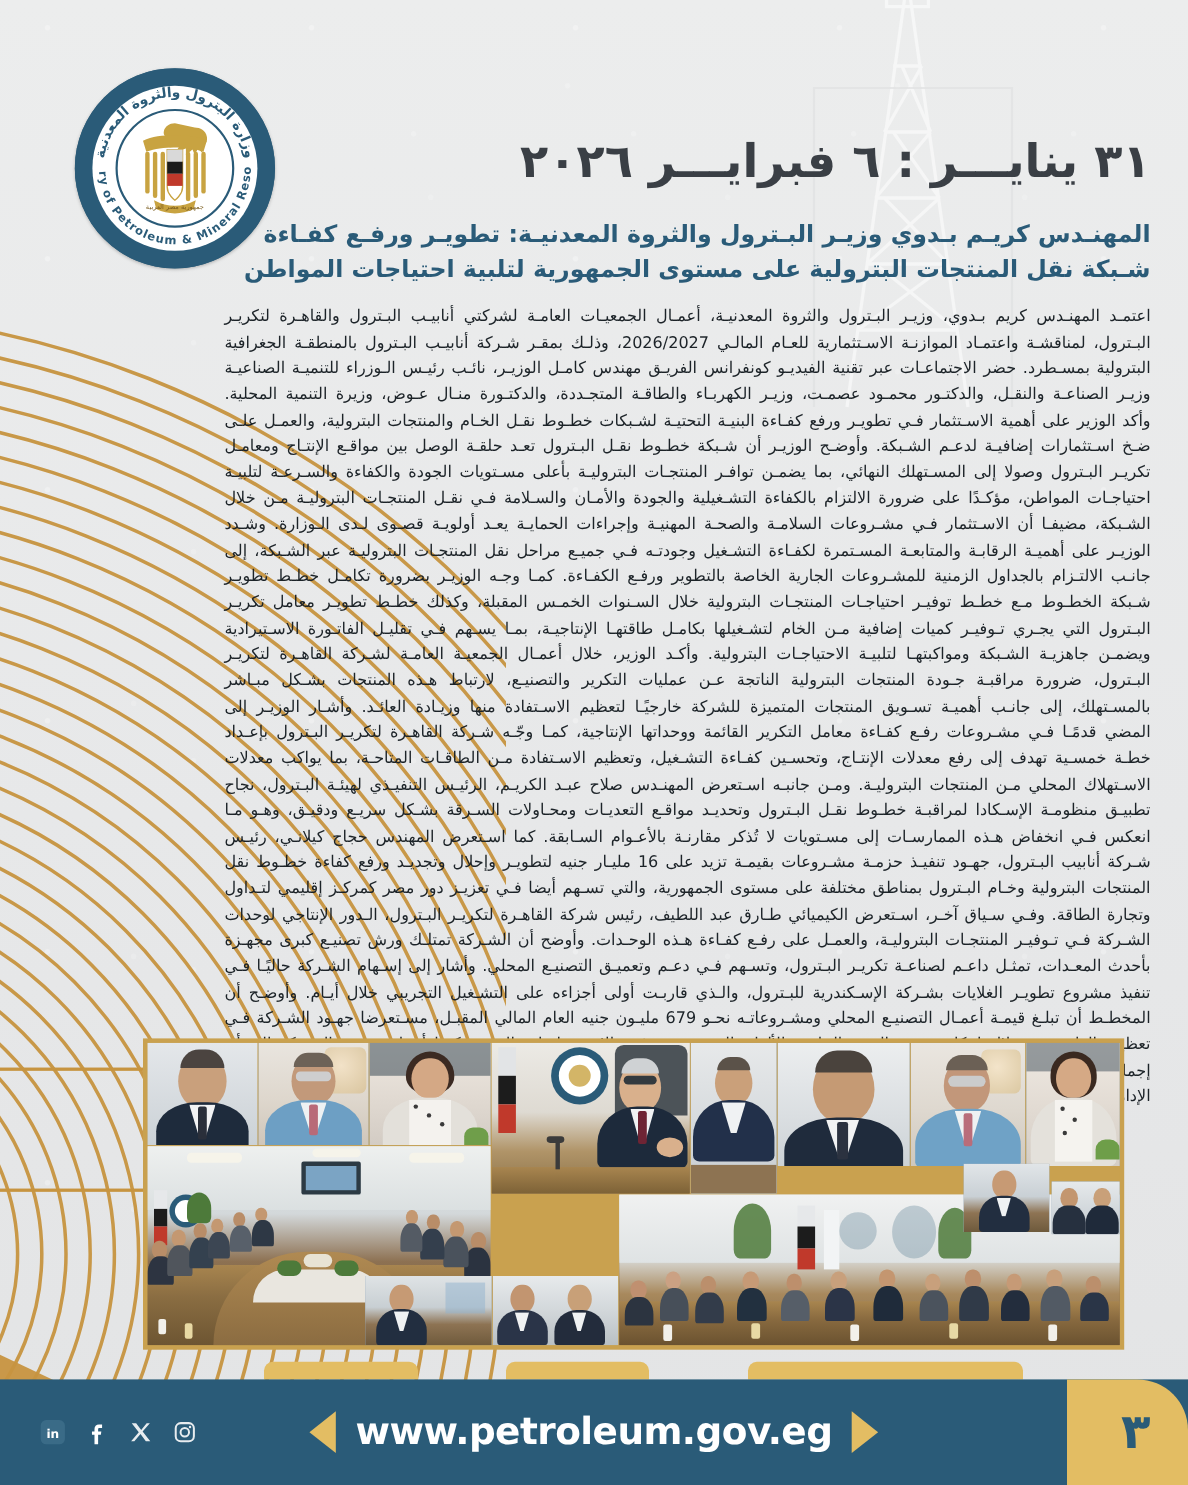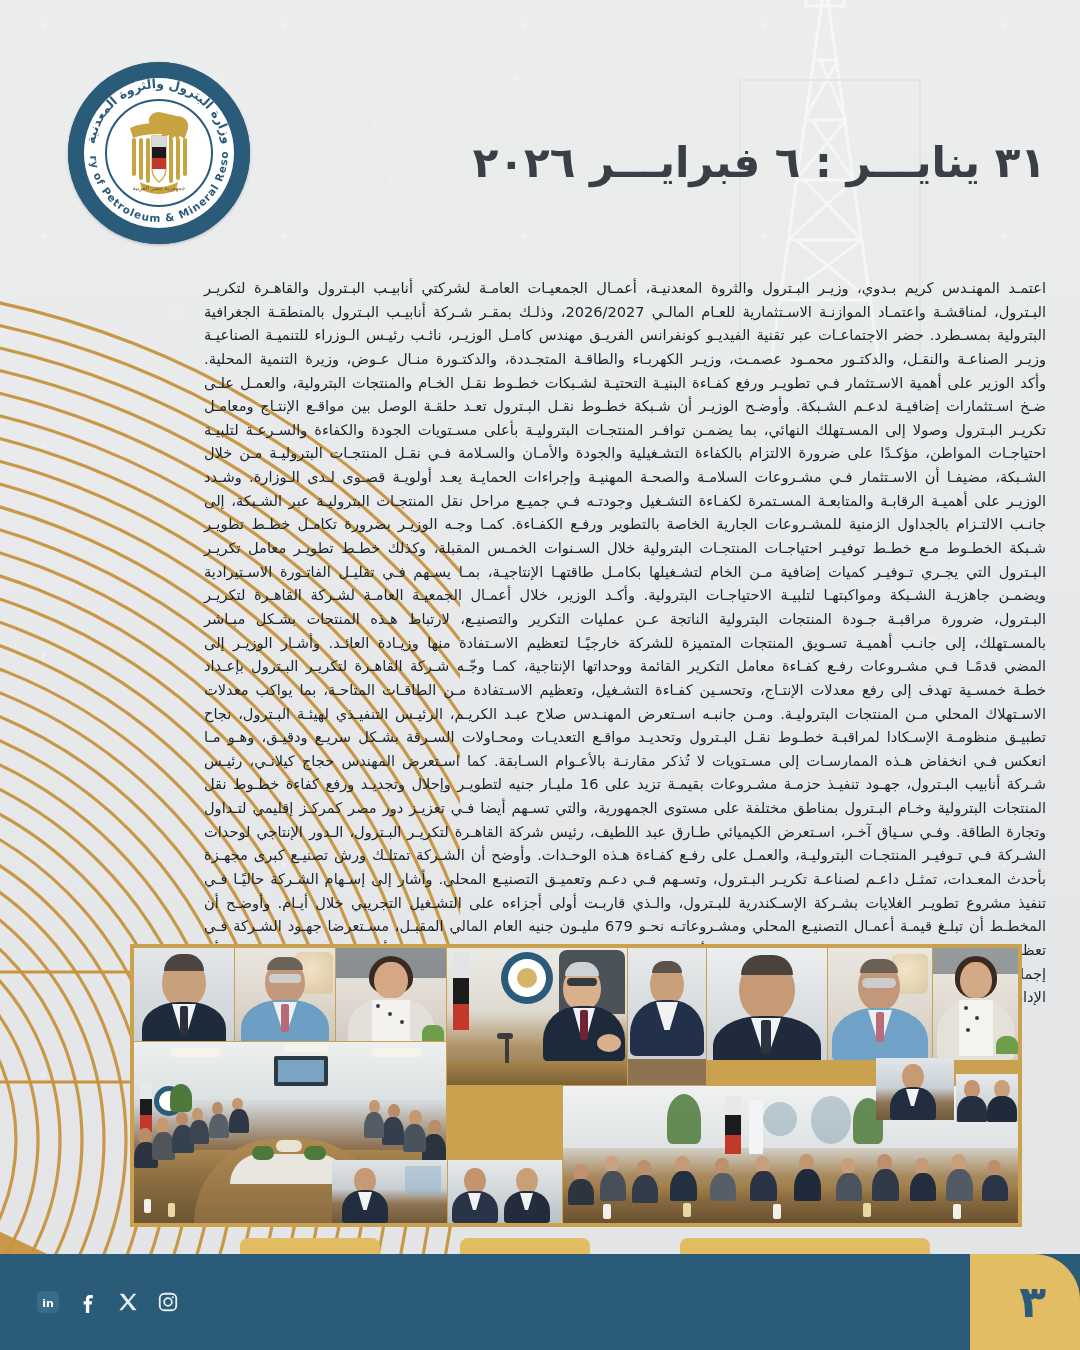--- a/index.html
+++ b/index.html
@@ -73,21 +73,21 @@
     position:absolute; right:34px; top:46px;
     font-size:62px; line-height:1.02;
     font-weight:bold;
     color:#c79440;
     letter-spacing:-1px;
     text-align:right;
     direction:rtl;
     white-space:nowrap;
   }
   .head-date{
-    position:absolute; right:34px; top:140px;
+    position:absolute; right:34px; top:124px;
     font-size:42px; line-height:1.1;
     font-weight:bold;
     color:#3a3f45;
     text-align:right;
     direction:rtl;
     white-space:nowrap;
   }
 
   .headline{
     position:absolute; right:34px; top:198px;
@@ -290,20 +290,21 @@
         <rect x="84" y="74" width="14" height="11" fill="#d9d9d9"></rect>
         <rect x="84" y="85" width="14" height="11" fill="#1b1b1b"></rect>
         <rect x="84" y="96" width="14" height="11" fill="#c0392b"></rect>
         <path d="M72 120 q19 10 38 0 l-2 8 q-17 8 -34 0 z" fill="#c8a341"></path>
         <text x="91" y="128" font-size="6" fill="#7a5c1e" text-anchor="middle" font-family="'DejaVu Sans',sans-serif">جمهورية مصر العربية</text>
       </g>
     </svg>
   </div>
 
   <div class="head-date">٣١ ينايـــر : ٦ فبرايـــر ٢٠٢٦</div>
+  <div class="headline">المهنـدس كريـم بـدوي وزيـر البـترول والثروة المعدنيـة: تطويـر ورفـع كفـاءة شـبكة نقل المنتجات البترولية على مستوى الجمهورية لتلبية احتياجات المواطن</div>
 
   <div class="body-copy">اعتمـد المهنـدس كريم بـدوي، وزيـر البـترول والثروة المعدنيـة، أعمـال الجمعيـات العامـة لشركتي أنابيـب البـترول والقاهـرة لتكريـر البـترول، لمناقشـة واعتمـاد الموازنـة الاسـتثمارية للعـام المالـي 2026/2027، وذلـك بمقـر شـركة أنابيـب البـترول بالمنطقـة الجغرافية البترولية بمسـطرد. حضر الاجتماعـات عبر تقنية الفيديـو كونفرانس الفريـق مهندس كامـل الوزيـر، نائـب رئيـس الـوزراء للتنميـة الصناعيـة وزيـر الصناعـة والنقـل، والدكتـور محمـود عصمـت، وزيـر الكهربـاء والطاقـة المتجـددة، والدكتـورة منـال عـوض، وزيرة التنمية المحلية. وأكد الوزير على أهمية الاسـتثمار فـي تطويـر ورفع كفـاءة البنيـة التحتيـة لشـبكات خطـوط نقـل الخـام والمنتجات البترولية، والعمـل علـى ضـخ اسـتثمارات إضافيـة لدعـم الشـبكة. وأوضـح الوزيـر أن شـبكة خطـوط نقـل البـترول تعـد حلقـة الوصل بين مواقـع الإنتـاج ومعامـل تكريـر البـترول وصولا إلى المسـتهلك النهائي، بما يضمـن توافـر المنتجـات البتروليـة بأعلى مسـتويات الجودة والكفاءة والسـرعـة لتلبيـة احتياجـات المواطن، مؤكـدًا على ضرورة الالتزام بالكفاءة التشـغيلية والجودة والأمـان والسـلامة فـي نقـل المنتجـات البتروليـة مـن خلال الشـبكة، مضيفـا أن الاسـتثمار فـي مشـروعات السلامـة والصحـة المهنيـة وإجراءات الحمايـة يعـد أولويـة قصـوى لـدى الـوزارة. وشـدد الوزيـر على أهميـة الرقابـة والمتابعـة المسـتمرة لكفـاءة التشـغيل وجودتـه فـي جميـع مراحل نقل المنتجـات البتروليـة عبر الشـبكة، إلى جانـب الالتـزام بالجداول الزمنية للمشـروعات الجارية الخاصة بالتطوير ورفـع الكفـاءة. كمـا وجـه الوزيـر بضرورة تكامـل خطـط تطويـر شـبكة الخطـوط مـع خطـط توفيـر احتياجـات المنتجـات البترولية خلال السـنوات الخمـس المقبلة، وكذلك خطـط تطويـر معامل تكريـر البـترول التي يجـري تـوفيـر كميات إضافية مـن الخام لتشـغيلها بكامـل طاقتهـا الإنتاجيـة، بمـا يسـهم فـي تقليـل الفاتـورة الاسـتيرادية ويضمـن جاهزيـة الشـبكة ومواكبتهـا لتلبيـة الاحتياجـات البترولية. وأكـد الوزير، خلال أعمـال الجمعيـة العامـة لشـركة القاهـرة لتكريـر البـترول، ضرورة مراقبـة جـودة المنتجات البترولية الناتجة عـن عمليات التكرير والتصنيـع، لارتباط هـذه المنتجات بشـكل مبـاشر بالمسـتهلك، إلى جانـب أهميـة تسـويق المنتجات المتميزة للشركة خارجيًـا لتعظيم الاسـتفادة منها وزيـادة العائـد. وأشـار الوزيـر إلى المضي قدمًـا فـي مشـروعات رفـع كفـاءة معامل التكرير القائمة ووحداتها الإنتاجية، كمـا وجّـه شـركة القاهـرة لتكريـر البـترول بإعـداد خطـة خمسـية تهدف إلى رفع معدلات الإنتـاج، وتحسـين كفـاءة التشـغيل، وتعظيم الاسـتفادة مـن الطاقـات المتاحـة، بما يواكب معدلات الاسـتهلاك المحلي مـن المنتجات البتروليـة. ومـن جانبـه اسـتعرض المهنـدس صلاح عبـد الكريـم، الرئيـس التنفيـذي لهيئـة البـترول، نجاح تطبيـق منظومـة الإسـكادا لمراقبـة خطـوط نقـل البـترول وتحديـد مواقـع التعديـات ومحـاولات السـرقة بشـكل سريـع ودقيـق، وهـو مـا انعكس فـي انخفاض هـذه الممارسـات إلى مسـتويات لا تُذكر مقارنـة بالأعـوام السـابقة. كما اسـتعرض المهندس حجاج كيلانـي، رئيـس شـركة أنابيب البـترول، جهـود تنفيـذ حزمـة مشـروعات بقيمـة تزيد على 16 مليـار جنيه لتطويـر وإحلال وتجديـد ورفع كفاءة خطـوط نقل المنتجات البترولية وخـام البـترول بمناطق مختلفة على مستوى الجمهورية، والتي تسـهم أيضا فـي تعزيـز دور مصر كمركـز إقليمي لتـداول وتجارة الطاقة. وفـي سـياق آخـر، اسـتعرض الكيميائي طـارق عبد اللطيف، رئيس شركة القاهـرة لتكريـر البـترول، الـدور الإنتاجي لوحدات الشـركة فـي تـوفيـر المنتجـات البتروليـة، والعمـل على رفـع كفـاءة هـذه الوحـدات. وأوضح أن الشـركة تمتلـك ورش تصنيـع كبرى مجهـزة بأحدث المعـدات، تمثـل داعـم لصناعـة تكريـر البـترول، وتسـهم فـي دعـم وتعميـق التصنيـع المحلي. وأشار إلى إسـهام الشـركة حاليًـا فـي تنفيذ مشروع تطويـر الغلايات بشـركة الإسـكندرية للبـترول، والـذي قاربـت أولى أجزاءه على التشـغيل التجريبي خلال أيـام. وأوضـح أن المخطـط أن تبلـغ قيمـة أعمـال التصنيـع المحلي ومشـروعاتـه نحـو 679 مليـون جنيه العام المالي المقبـل، مسـتعرضا جهـود الشـركة فـي تعظيـم العائد مـن خلال ابتكار وتوزيع المنتج الخاص بالألوان المسـتخدمة فـي الاسـتعراضات الجوية. كمـا أشـار رئيـس الشـركة إلى أن إجمالي الوفـر الناتج عـن مشـروعات ترشـيد الطاقـة بلـغ 258 ميجاوات/سـاعة، نتيجـة التوسـع فـي اسـتخدام الطاقـة الشمسـية بالمبانـي الإداريـة، إلى جانـب اسـتبدال نظـم الإضـاءة التقليدية بنظم اضاءة حديثة موفرة للطاقة.</div>
 
   <div class="tab" style="left:240px;bottom:96px;width:140px;"></div>
   <div class="tab" style="left:460px;bottom:96px;width:130px;"></div>
   <div class="tab" style="left:680px;bottom:96px;width:250px;"></div>
 
   <div class="collage">
     <div class="collage-grid">
 
@@ -569,19 +570,24 @@
       </a>
       <a class="soc" href="#">
         <svg width="22" height="22" viewBox="0 0 24 24">
             <rect x="3" y="3" width="18" height="18" rx="5" fill="none" stroke="#e7ecef" stroke-width="2"></rect>
             <circle cx="12" cy="12" r="4.2" fill="none" stroke="#e7ecef" stroke-width="2"></circle>
             <circle cx="17.2" cy="6.9" r="1.2" fill="#e7ecef"></circle>
           </svg>
       </a>
     </div>
 
+    <div class="url-wrap">
+      <span class="tri left"></span>
+      <span class="url-text">www.petroleum.gov.eg</span>
+      <span class="tri right"></span>
+    </div>
 
     <div class="footer-gold">
       <span class="page-num">٣</span>
     </div>
   </div>
 
 </div>
 
 </body></html>

